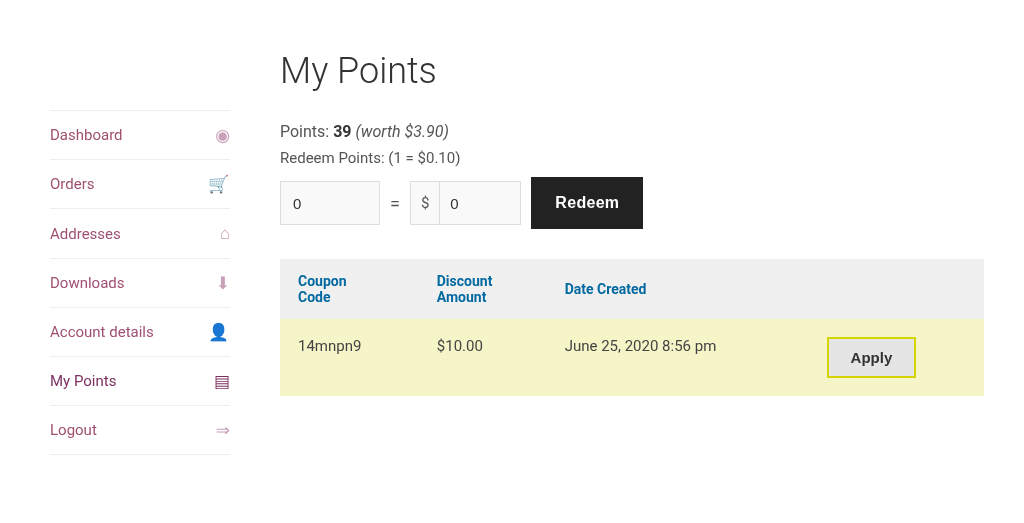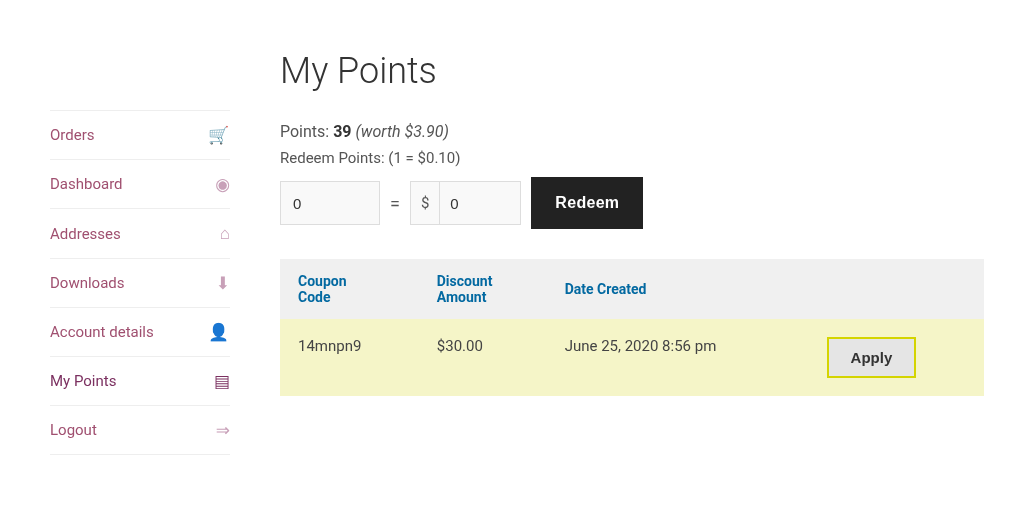--- a/index.html
+++ b/index.html
@@ -167,26 +167,26 @@
     }
   </style>
 </head>
 <body>
 
 <div class="layout">
 
   <nav class="sidebar">
 
   <div class="sidebar-item">
+        <span class="sidebar-item-label">Dashboard</span>
+        <span class="sidebar-icon">◉</span>
+      </div>
+      <div class="sidebar-item">
         <span class="sidebar-item-label">Orders</span>
         <span class="sidebar-icon">🛒</span>
-      </div>
-      <div class="sidebar-item">
-        <span class="sidebar-item-label">Dashboard</span>
-        <span class="sidebar-icon">◉</span>
       </div>
       <div class="sidebar-item">
         <span class="sidebar-item-label">Addresses</span>
         <span class="sidebar-icon">⌂</span>
       </div>
       <div class="sidebar-item">
         <span class="sidebar-item-label">Downloads</span>
         <span class="sidebar-icon">⬇</span>
       </div>
       <div class="sidebar-item">
@@ -227,20 +227,20 @@
         <tr>
           <th>Coupon<br>Code</th>
           <th>Discount<br>Amount</th>
           <th>Date Created</th>
           <th></th>
         </tr>
       </thead>
       <tbody id="coupon-tbody">
       <tr class="coupon-row">
             <td>14mnpn9</td>
-            <td>$30.00</td>
+            <td>$10.00</td>
             <td>June 25, 2020 8:56 pm</td>
             <td><button class="apply-btn">Apply</button></td>
           </tr>
         </tbody>
     </table>
   </main>
 </div>
 
 </body></html>

